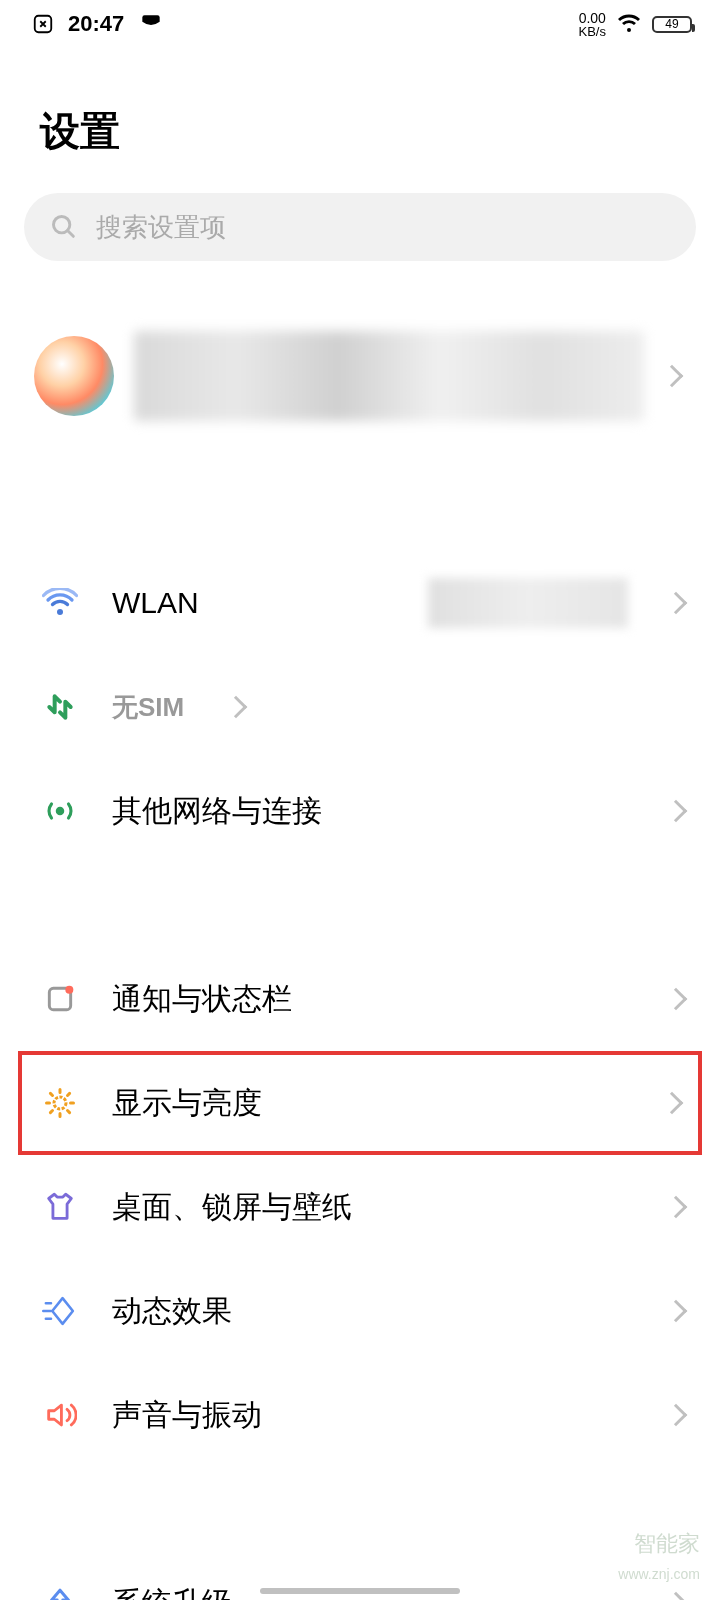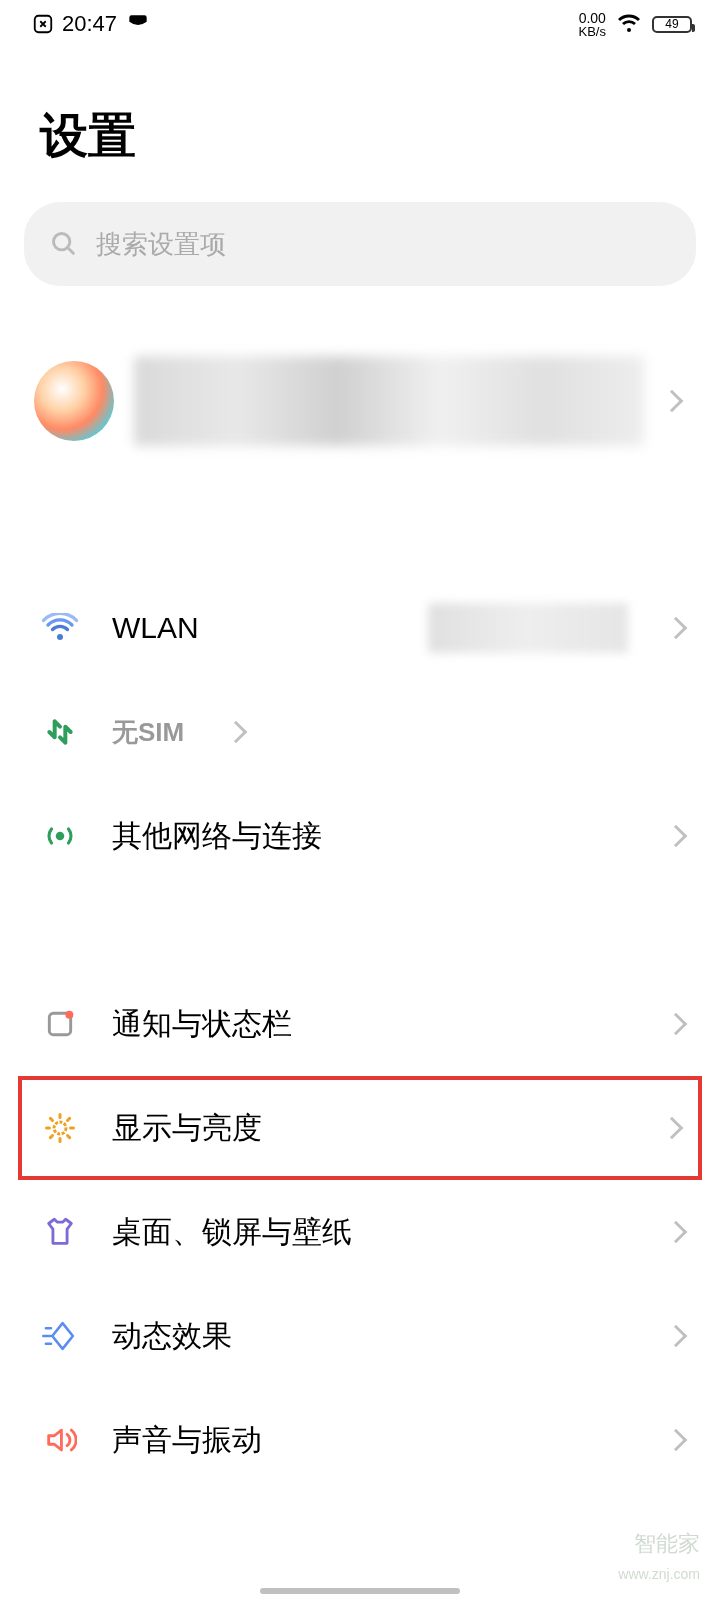--- a/index.html
+++ b/index.html
@@ -14,44 +14,44 @@
     .status-bar {
       height: 48px;
       display: flex;
       align-items: center;
       justify-content: space-between;
       padding: 0 28px 0 32px;
       font-size: 22px;
       font-weight: 500;
       color: #000;
     }
-    .status-left { display: flex; align-items: center; gap: 8px; }
+    .status-left { display: flex; align-items: center; gap: 14px; font-weight: bold; }
     .status-right { display: flex; align-items: center; gap: 10px; }
     .status-kbs { font-size: 13px; line-height: 1; text-align: center; }
     .status-kbs-num { font-size: 14px; }
     .battery-box {
       width: 40px; height: 17px; border: 2px solid #333; border-radius: 5px;
       display: flex; align-items: center; justify-content: center;
       font-size: 12px; position: relative;
     }
     .battery-box::after {
       content: ""; position: absolute; right: -5px; top: 6px;
       width: 3px; height: 8px; background: #333; border-radius: 0 2px 2px 0;
     }
     .page-title {
-      font-size: 48px;
+      font-size: 40px;
       font-weight: 700;
       padding: 56px 40px 34px 40px;
       color: #000;
     }
     .search-bar {
       margin: 0 24px;
       background: #f1f1f1;
       border-radius: 36px;
-      height: 84px;
+      height: 68px;
       display: flex;
       align-items: center;
       padding: 0 26px;
       gap: 18px;
     }
     .search-placeholder { color: #aaa; font-size: 26px; }
     .account-card {
       margin: 60px 24px 0 24px;
       display: flex;
       align-items: center;

